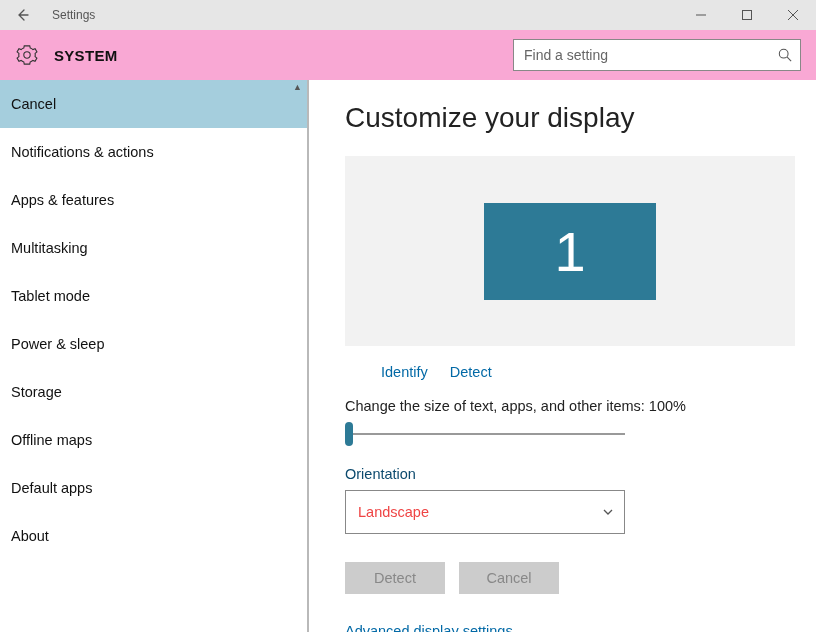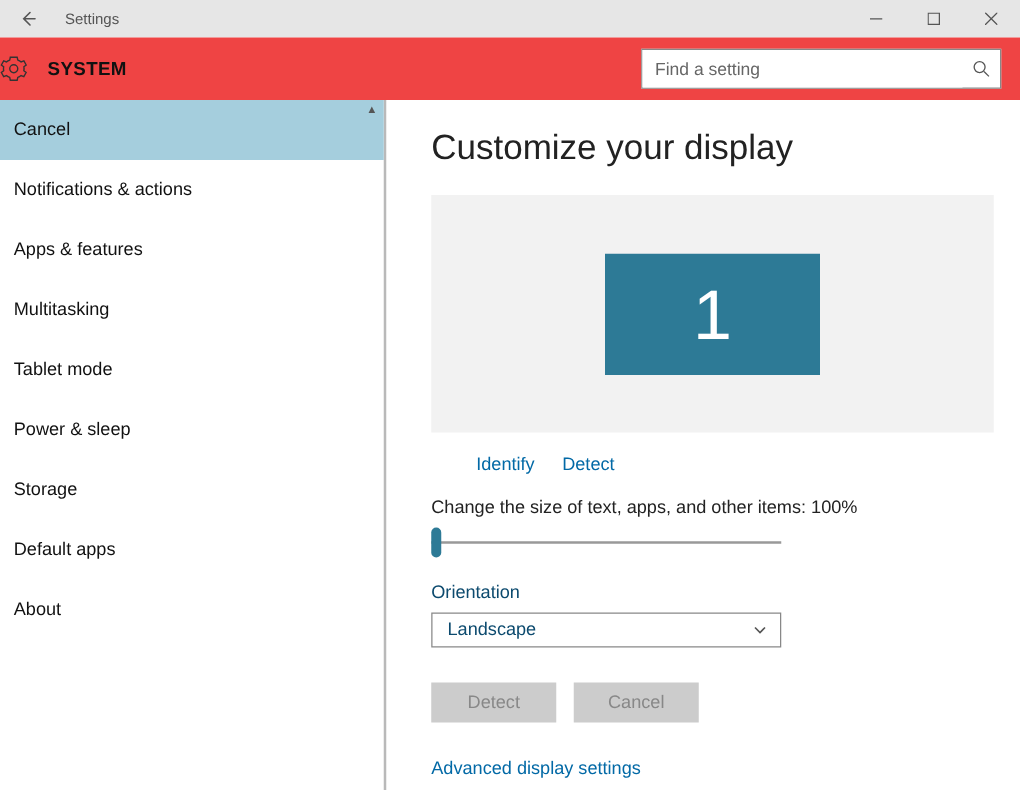--- a/index.html
+++ b/index.html
@@ -49,24 +49,24 @@
       height: 30px;
       display: flex;
       align-items: center;
       justify-content: center;
       cursor: pointer;
     }
     
     
     .header {
       height: 50px;
-      background: #ef4444;
-      display: flex;
-      align-items: center;
-      padding: 0 0;
+      background: #f9a8d4;
+      display: flex;
+      align-items: center;
+      padding: 0 16px;
       position: relative;
     }
     .header-gear {
       width: 22px;
       height: 22px;
       margin-right: 16px;
     }
     .header-title {
       font-size: 15px;
       font-weight: 700;
@@ -215,28 +215,28 @@
       background: #2d7a96;
       border-radius: 4px;
     }
     .field-label {
       font-size: 14.5px;
       color: #0c4a6e;
       margin-bottom: 8px;
     }
     .dropdown {
       width: 280px;
-      height: 28px;
+      height: 44px;
       border: 1px solid #888;
       display: flex;
       align-items: center;
       justify-content: space-between;
       padding: 0 10px 0 12px;
       font-size: 14.5px;
-      color: #0c4a6e;
+      color: #ef4444;
       cursor: pointer;
       margin-bottom: 28px;
     }
     .button-row {
       display: flex;
       gap: 14px;
       margin-bottom: 28px;
     }
     .btn {
       width: 100px;
@@ -313,20 +313,23 @@
     <div class="sidebar-item">
         <span>Tablet mode</span>
       </div>
     <div class="sidebar-item">
         <span>Power &amp; sleep</span>
       </div>
     <div class="sidebar-item">
         <span>Storage</span>
       </div>
     <div class="sidebar-item">
+        <span>Offline maps</span>
+      </div>
+    <div class="sidebar-item">
         <span>Default apps</span>
       </div>
     <div class="sidebar-item">
         <span>About</span>
       </div>
   </div>
 
   <div class="main">
     <h1 class="page-heading">Customize your display</h1>
     

